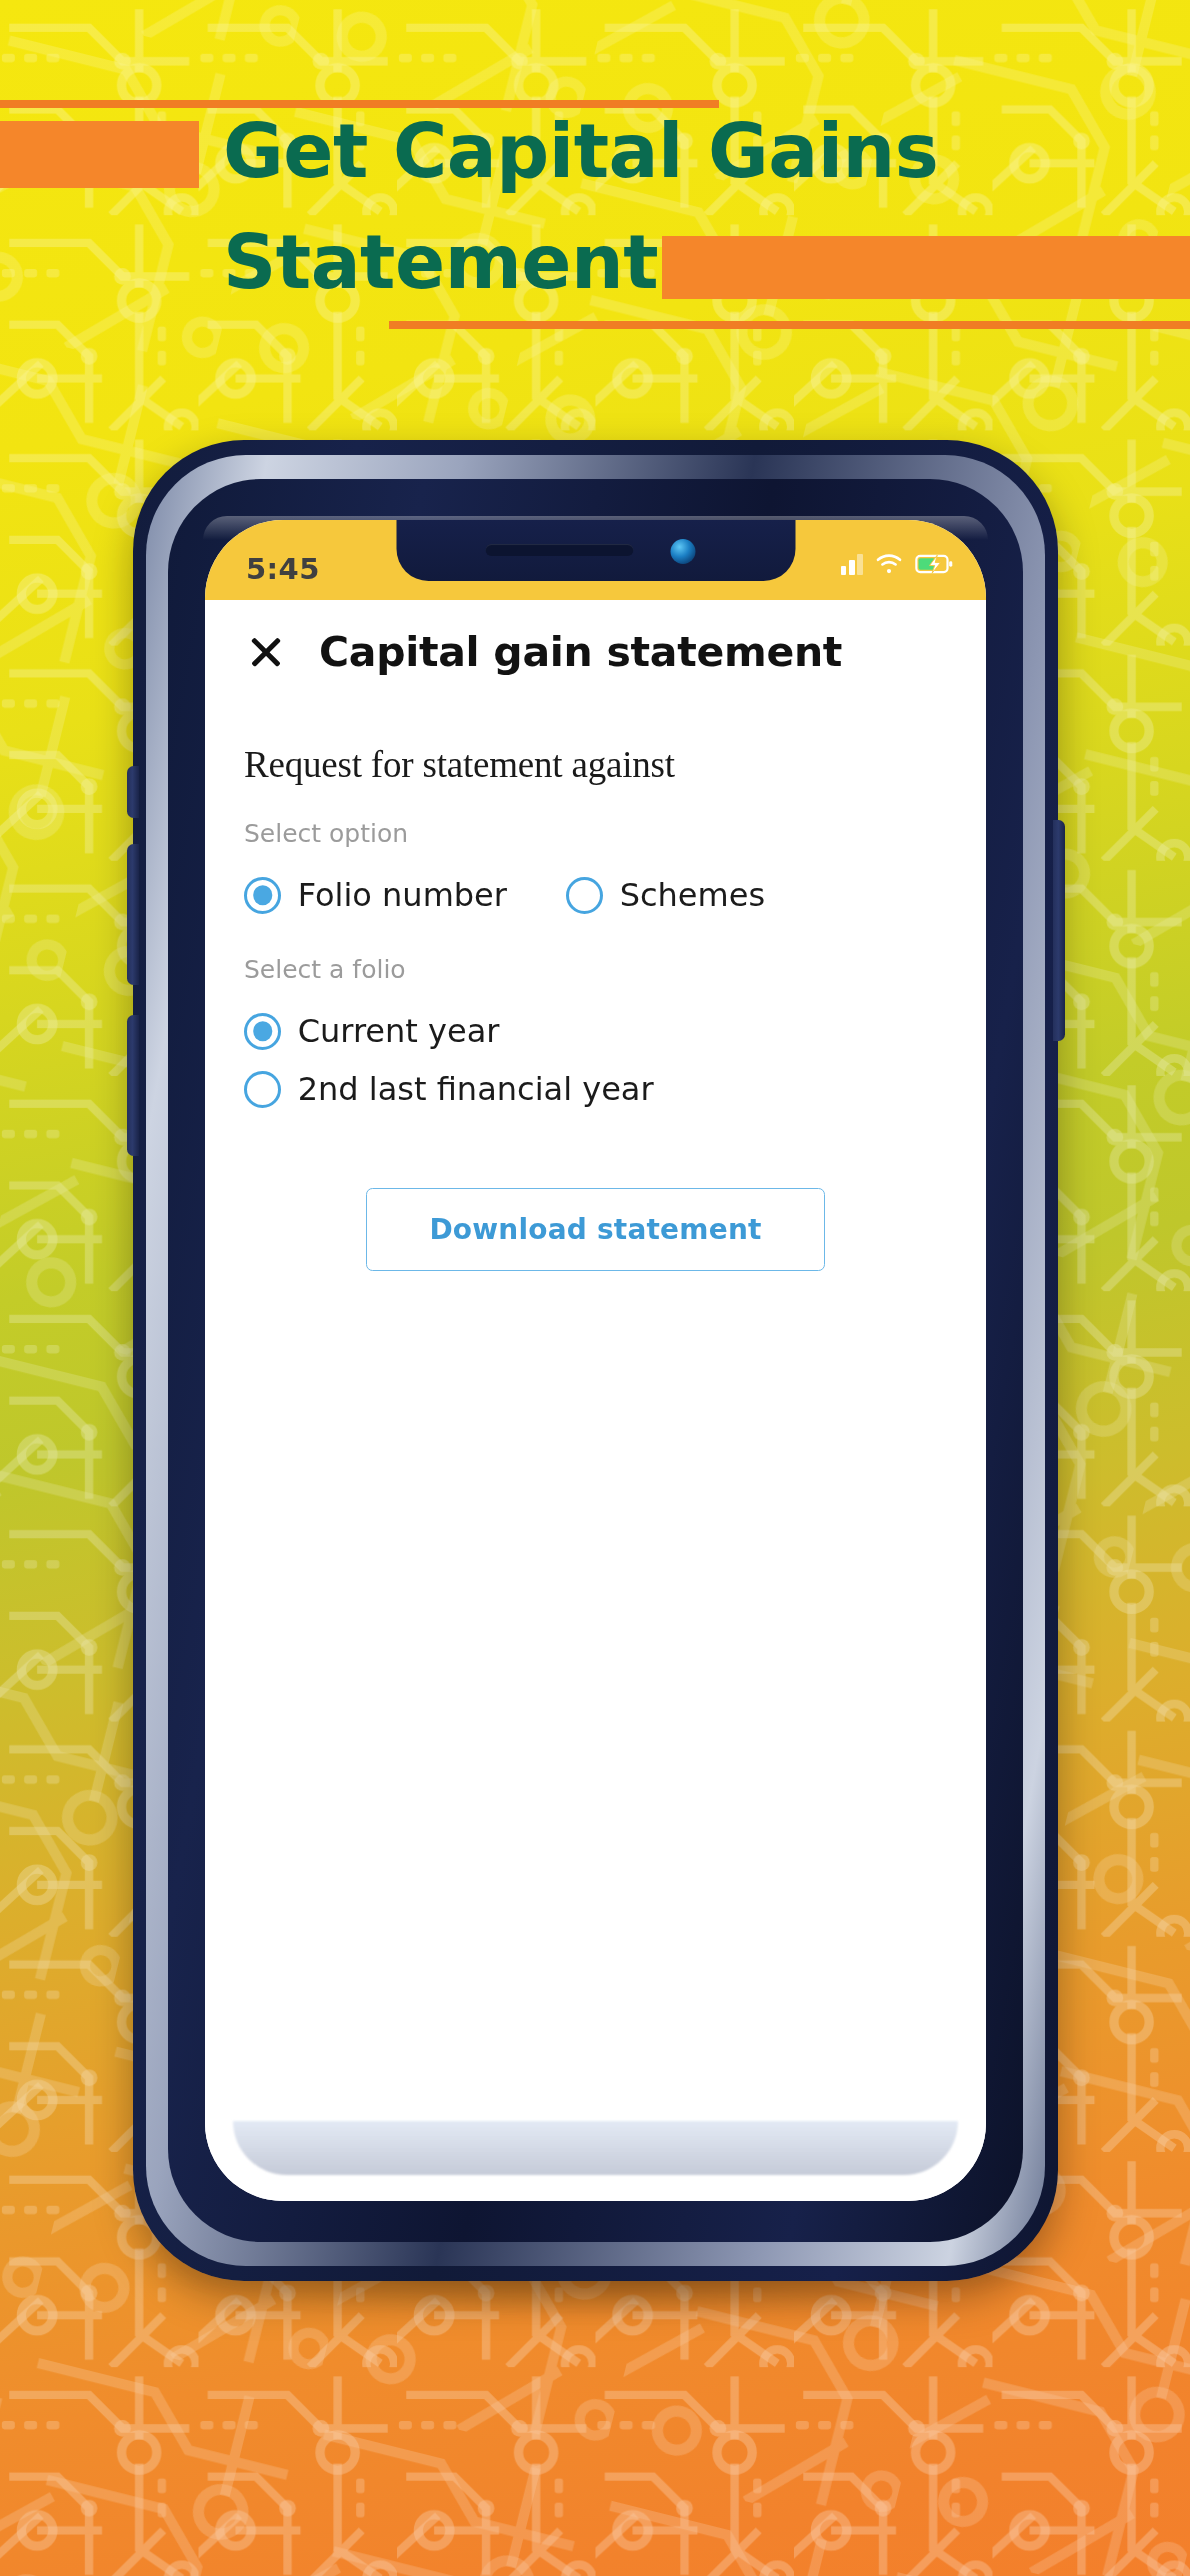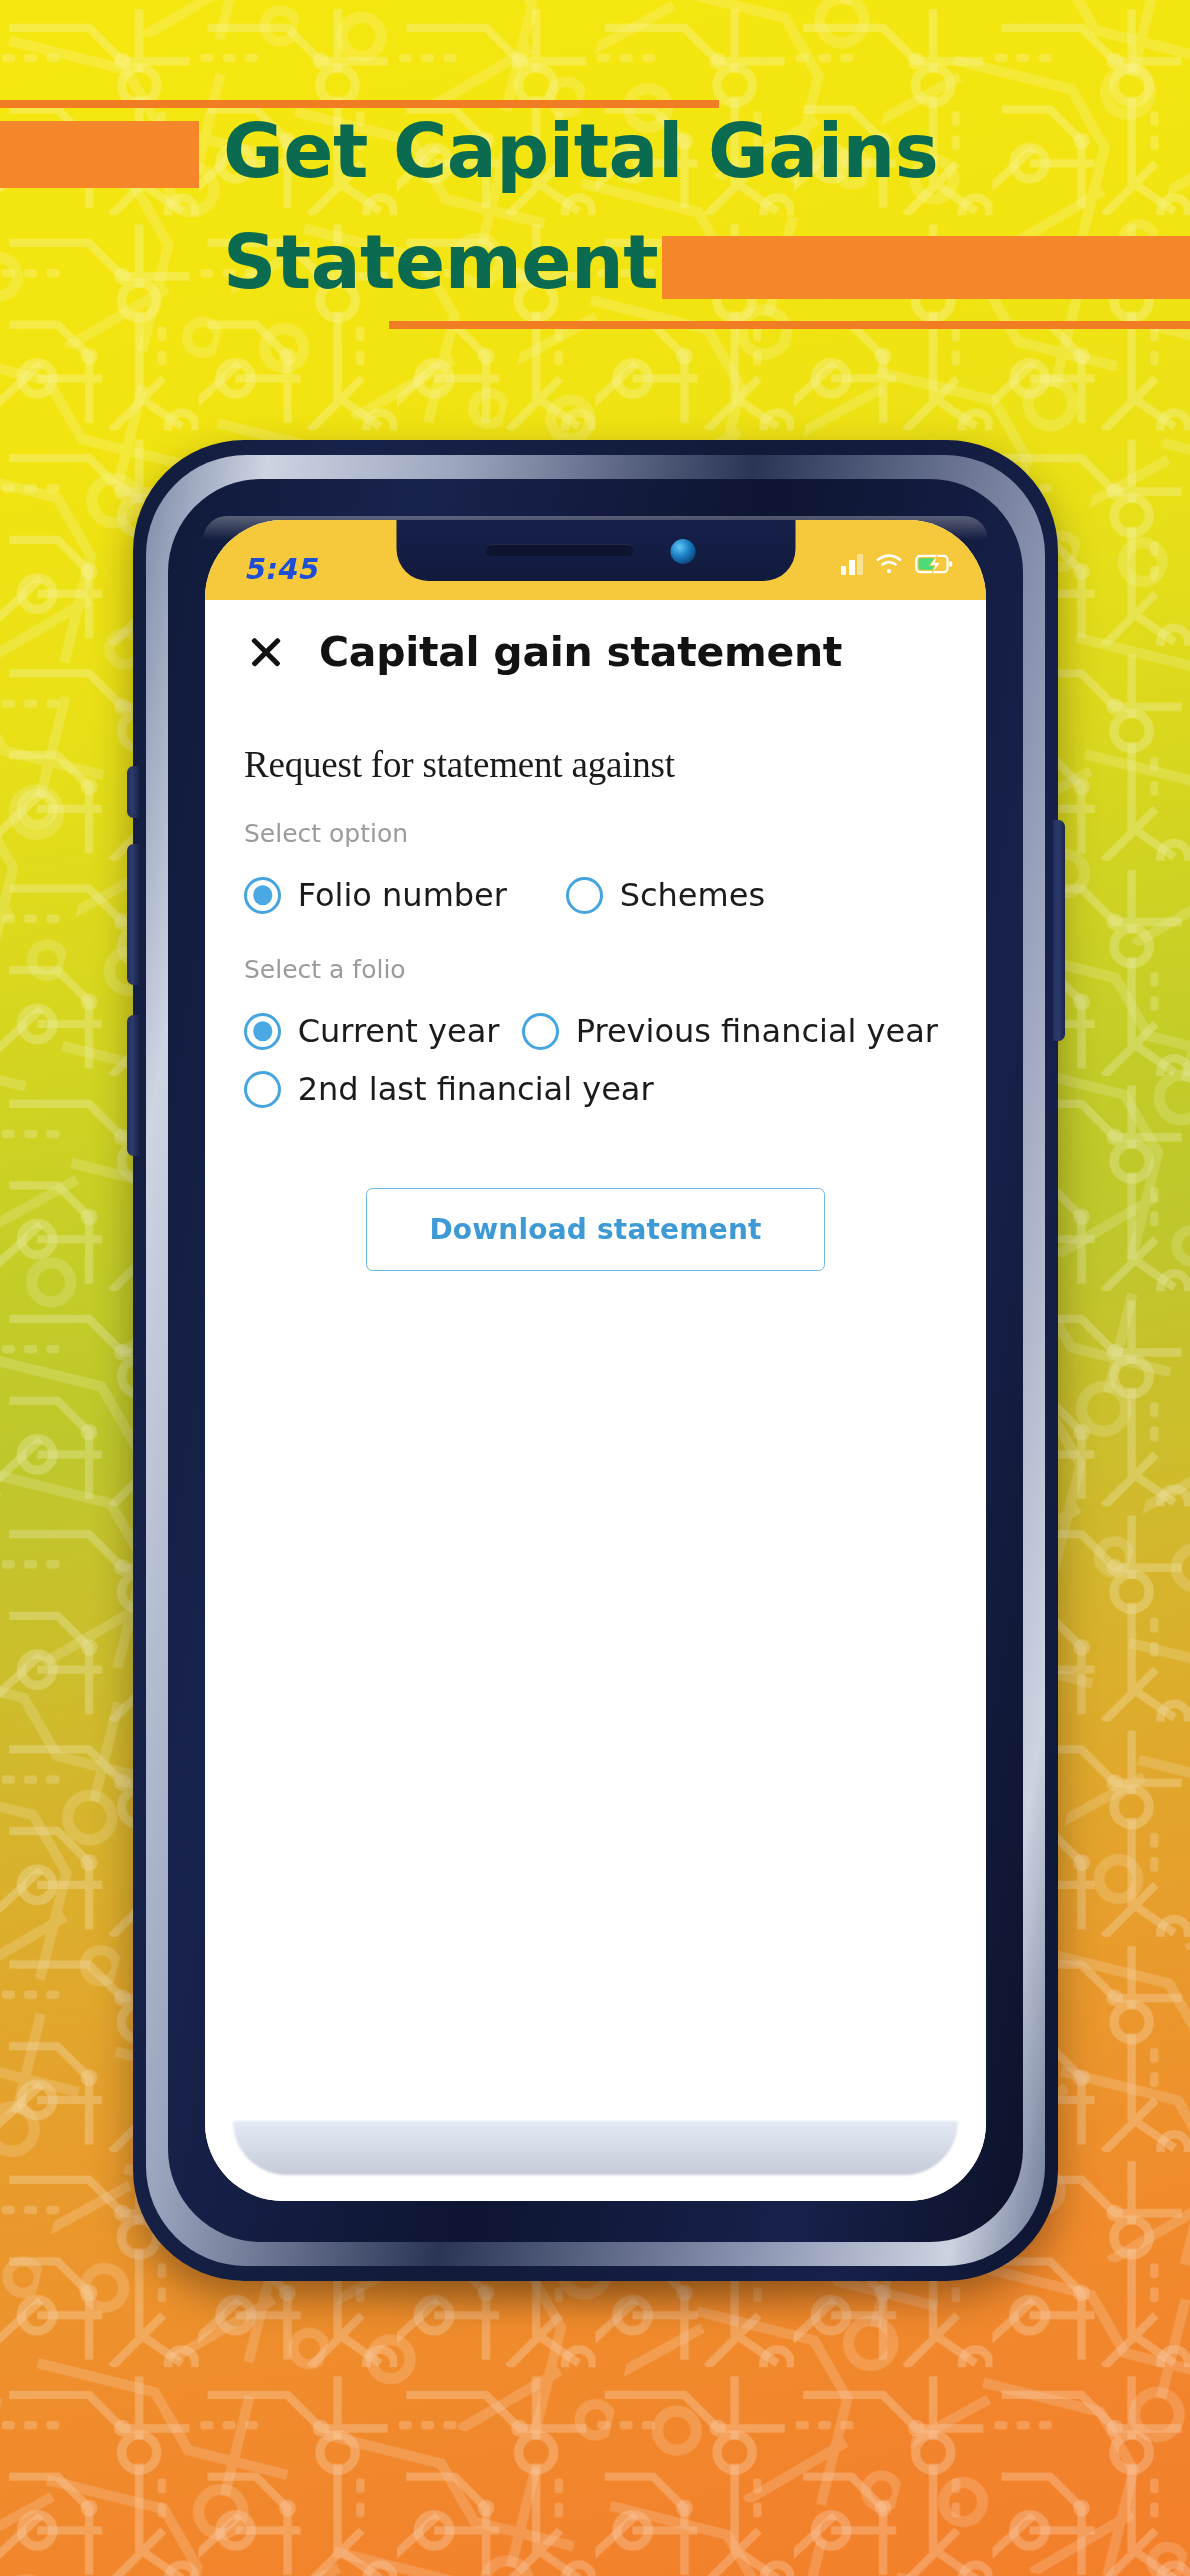--- a/index.html
+++ b/index.html
@@ -107,22 +107,22 @@
   .notch-cam{
     position:absolute;left:274px;top:18.5px;width:25px;height:25px;border-radius:50%;
     background:radial-gradient(circle at 36% 32%,#5fc8f5 0%,#1b7fc4 42%,#0e4d86 72%,#0a2d52 100%);
   }
 
   
   .statusbar{
     position:absolute;left:0;top:0;right:0;height:80px;background:#f6c83c;z-index:5;
   }
   .status-time{
-    position:absolute;left:41px;top:32px;color:#1d4ed8;font-size:29px;font-weight:bold;
-    font-family:"DejaVu Sans",sans-serif;letter-spacing:0.4px;font-style:italic;
+    position:absolute;left:41px;top:32px;color:#404040;font-size:29px;font-weight:bold;
+    font-family:"DejaVu Sans",sans-serif;letter-spacing:0.4px;
   }
   .status-icons{position:absolute;right:32px;top:33px;display:flex;align-items:center;gap:12px;}
   .ic-signal{display:flex;align-items:flex-end;gap:2.8px;height:22px;}
   .ic-signal i{display:block;width:5.6px;background:#ffffff;border-radius:0.9px;}
   .ic-signal i:nth-child(1){height:9.3px;}
   .ic-signal i:nth-child(2){height:15px;}
   .ic-signal i:nth-child(3){height:21.3px;opacity:.45;}
 
   
   .app-header{
@@ -319,24 +319,20 @@
 
             <div class="field-label" style="margin-top:41px;">Select a folio</div>
 
 
 
             <div class="radio-row">
               <div class="radio-item" style="width:278px;">
                 <span class="radio-ring on"></span>
                 <span class="radio-label">Current year</span>
               </div>
-              <div class="radio-item">
-                <span class="radio-ring"></span>
-                <span class="radio-label">Previous financial year</span>
-              </div>
             </div>
 
             <div class="radio-row" style="margin-top:20.4px;">
               <div class="radio-item">
                 <span class="radio-ring"></span>
                 <span class="radio-label">2nd last financial year</span>
               </div>
             </div>
 
             <div class="download-wrap">

